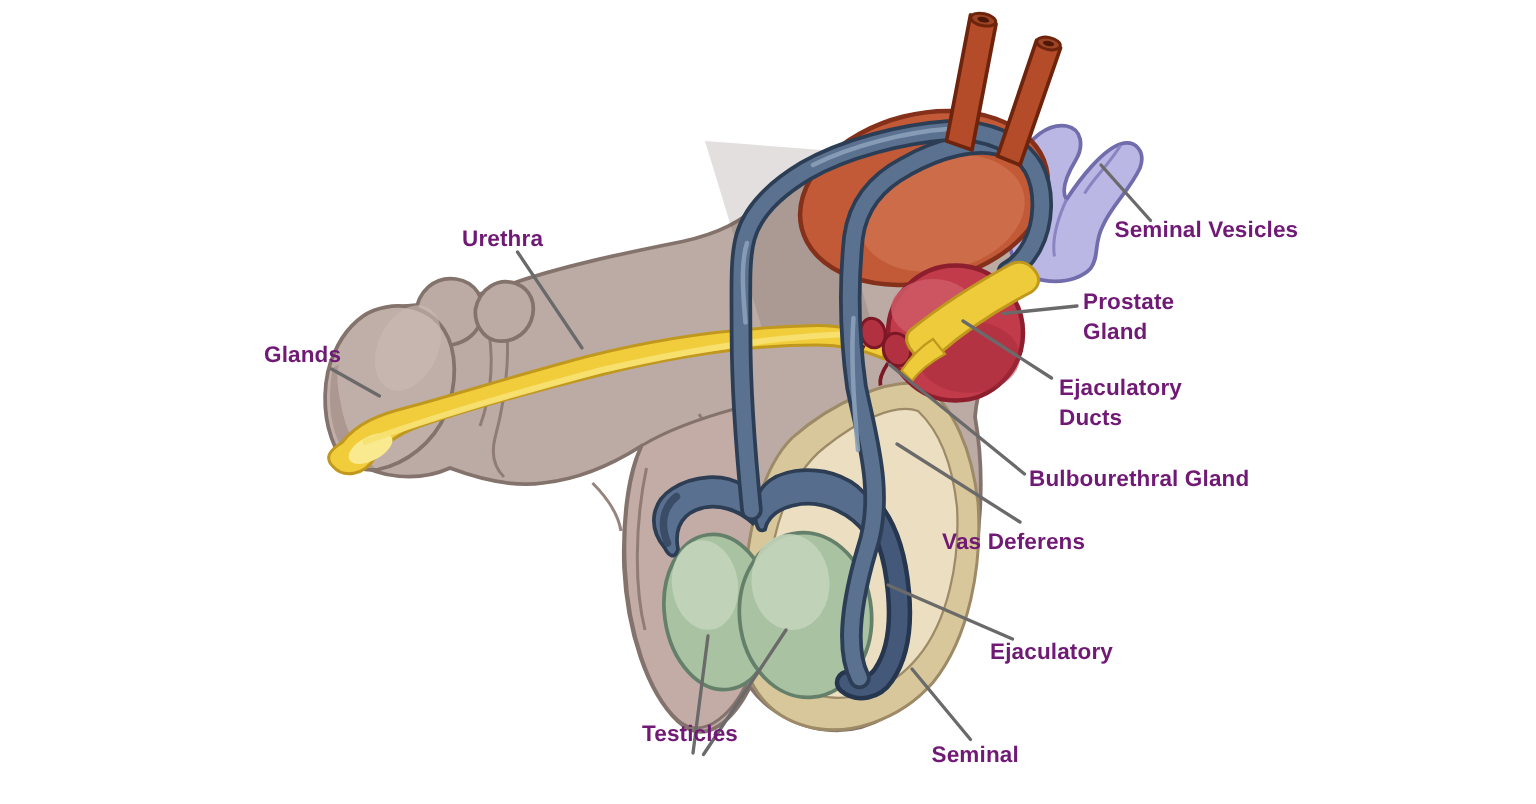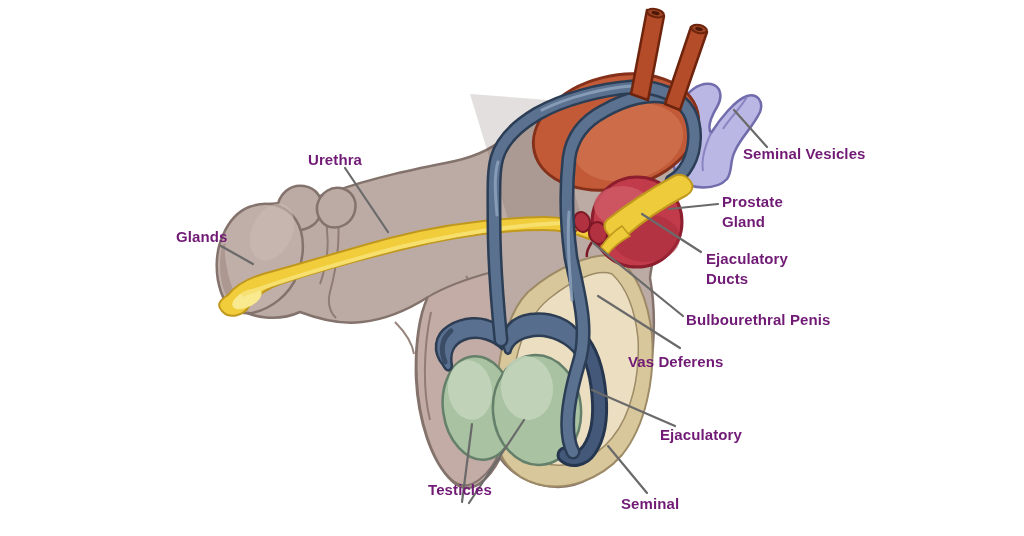--- a/index.html
+++ b/index.html
@@ -173,19 +173,19 @@
 <div class="lbl" style="left:308px;top:150px">Urethra</div>
 <div class="lbl" style="left:743px;top:144px">Seminal Vesicles</div>
 <div class="lbl" style="left:722px;top:192px">
   <div>Prostate</div>
   <div>Gland</div>
 </div>
 <div class="lbl" style="left:706px;top:249px">
   <div>Ejaculatory</div>
   <div>Ducts</div>
 </div>
-<div class="lbl" style="left:686px;top:310px">Bulbourethral Penis</div>
+<div class="lbl" style="left:686px;top:310px">Bulbourethral Gland</div>
 <div class="lbl" style="left:628px;top:352px">Vas Deferens</div>
 <div class="lbl" style="left:660px;top:425px">Ejaculatory</div>
 <div class="lbl" style="left:621px;top:494px">Seminal</div>
 <div class="lbl" style="left:428px;top:480px">Testicles</div>
 
 </div>
 
 </body></html>

